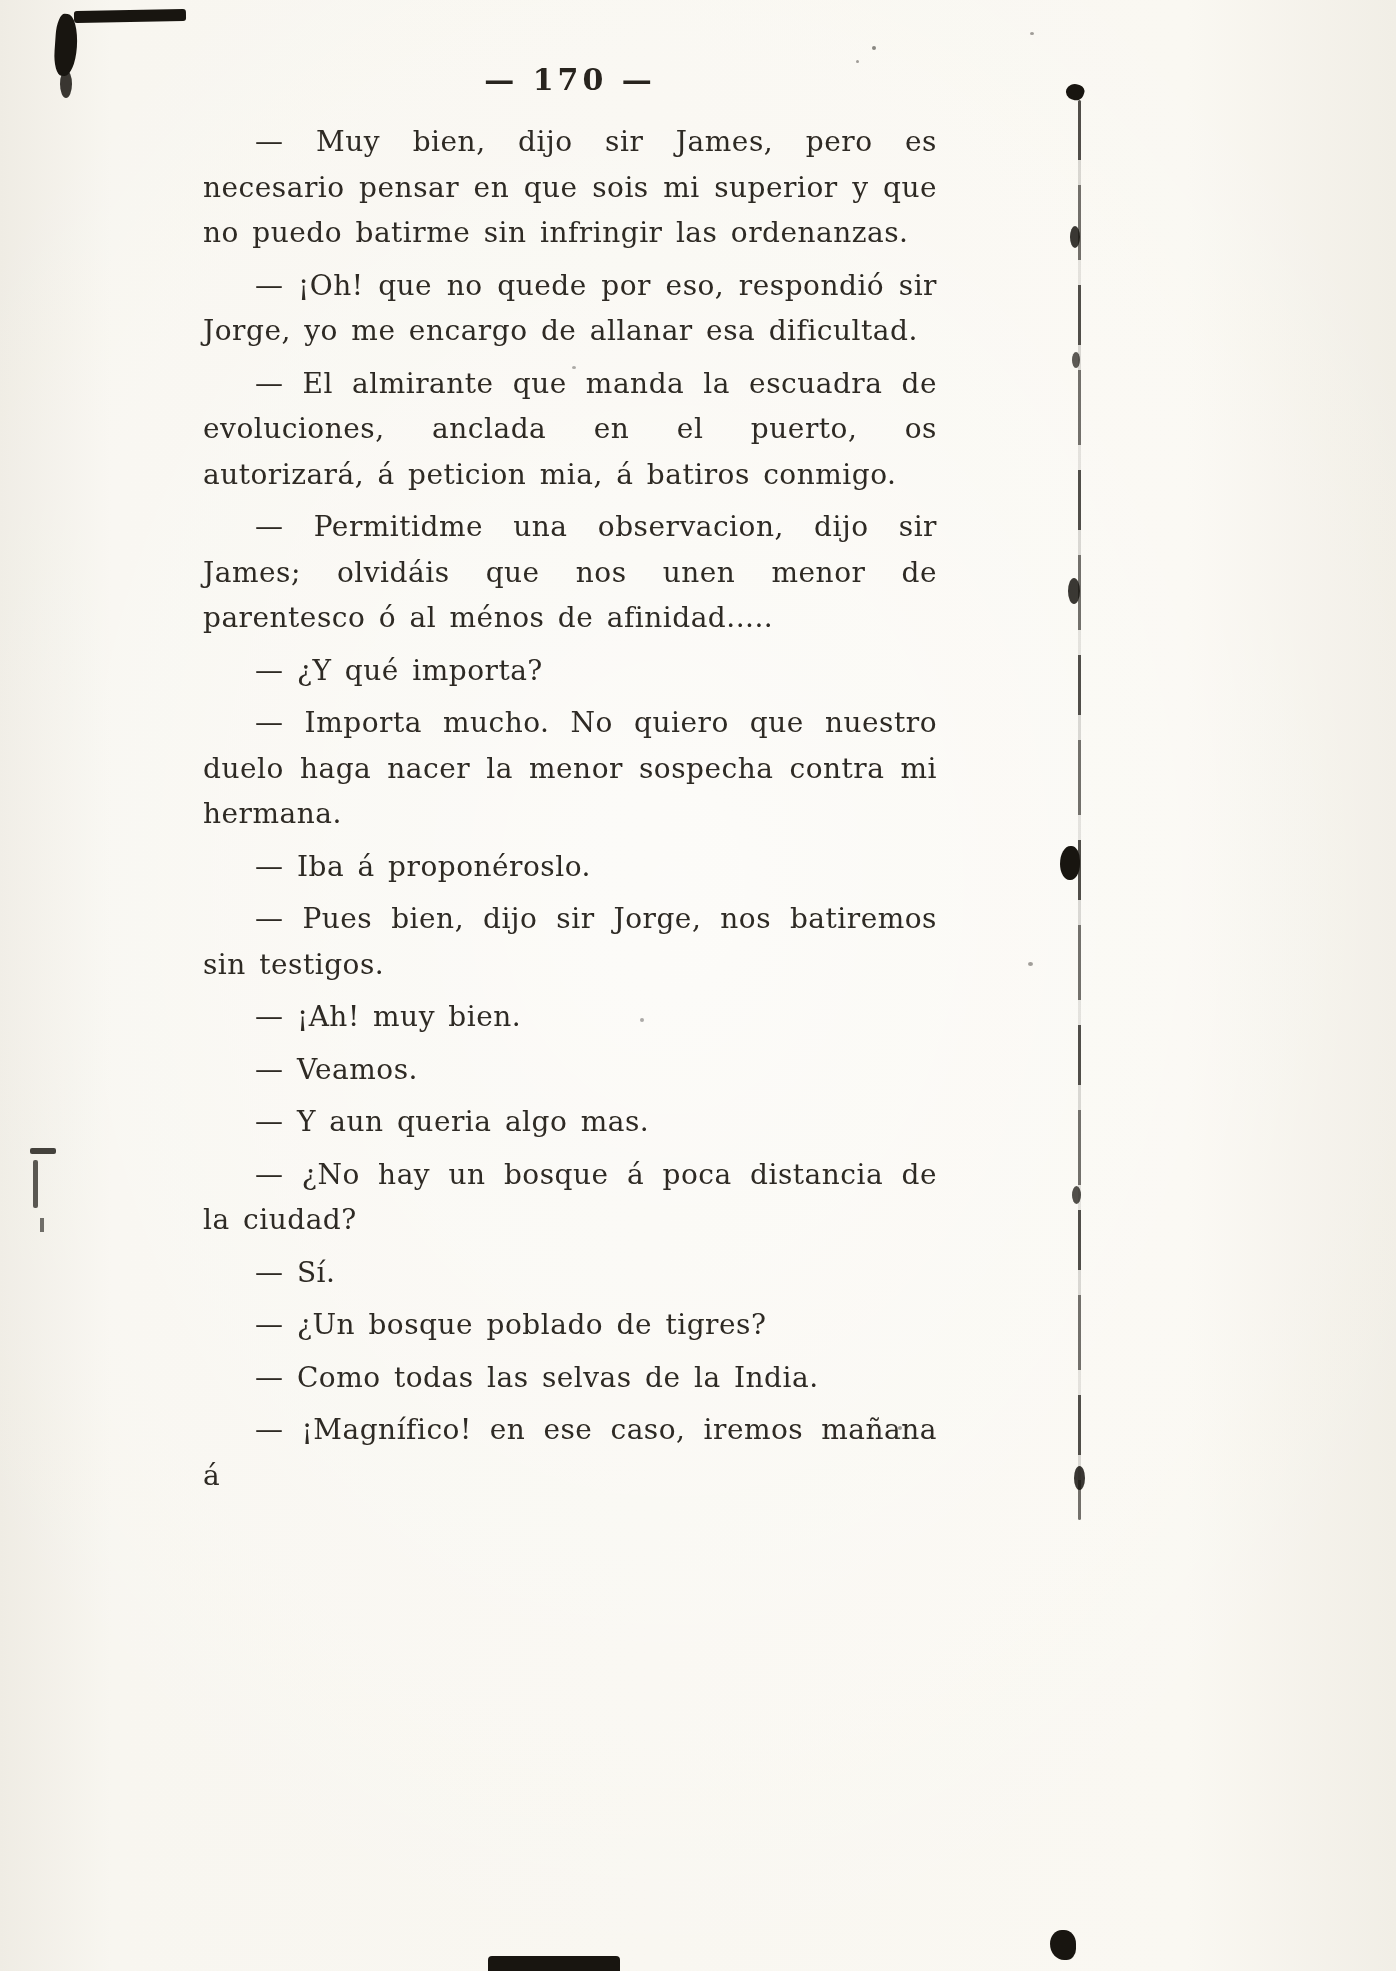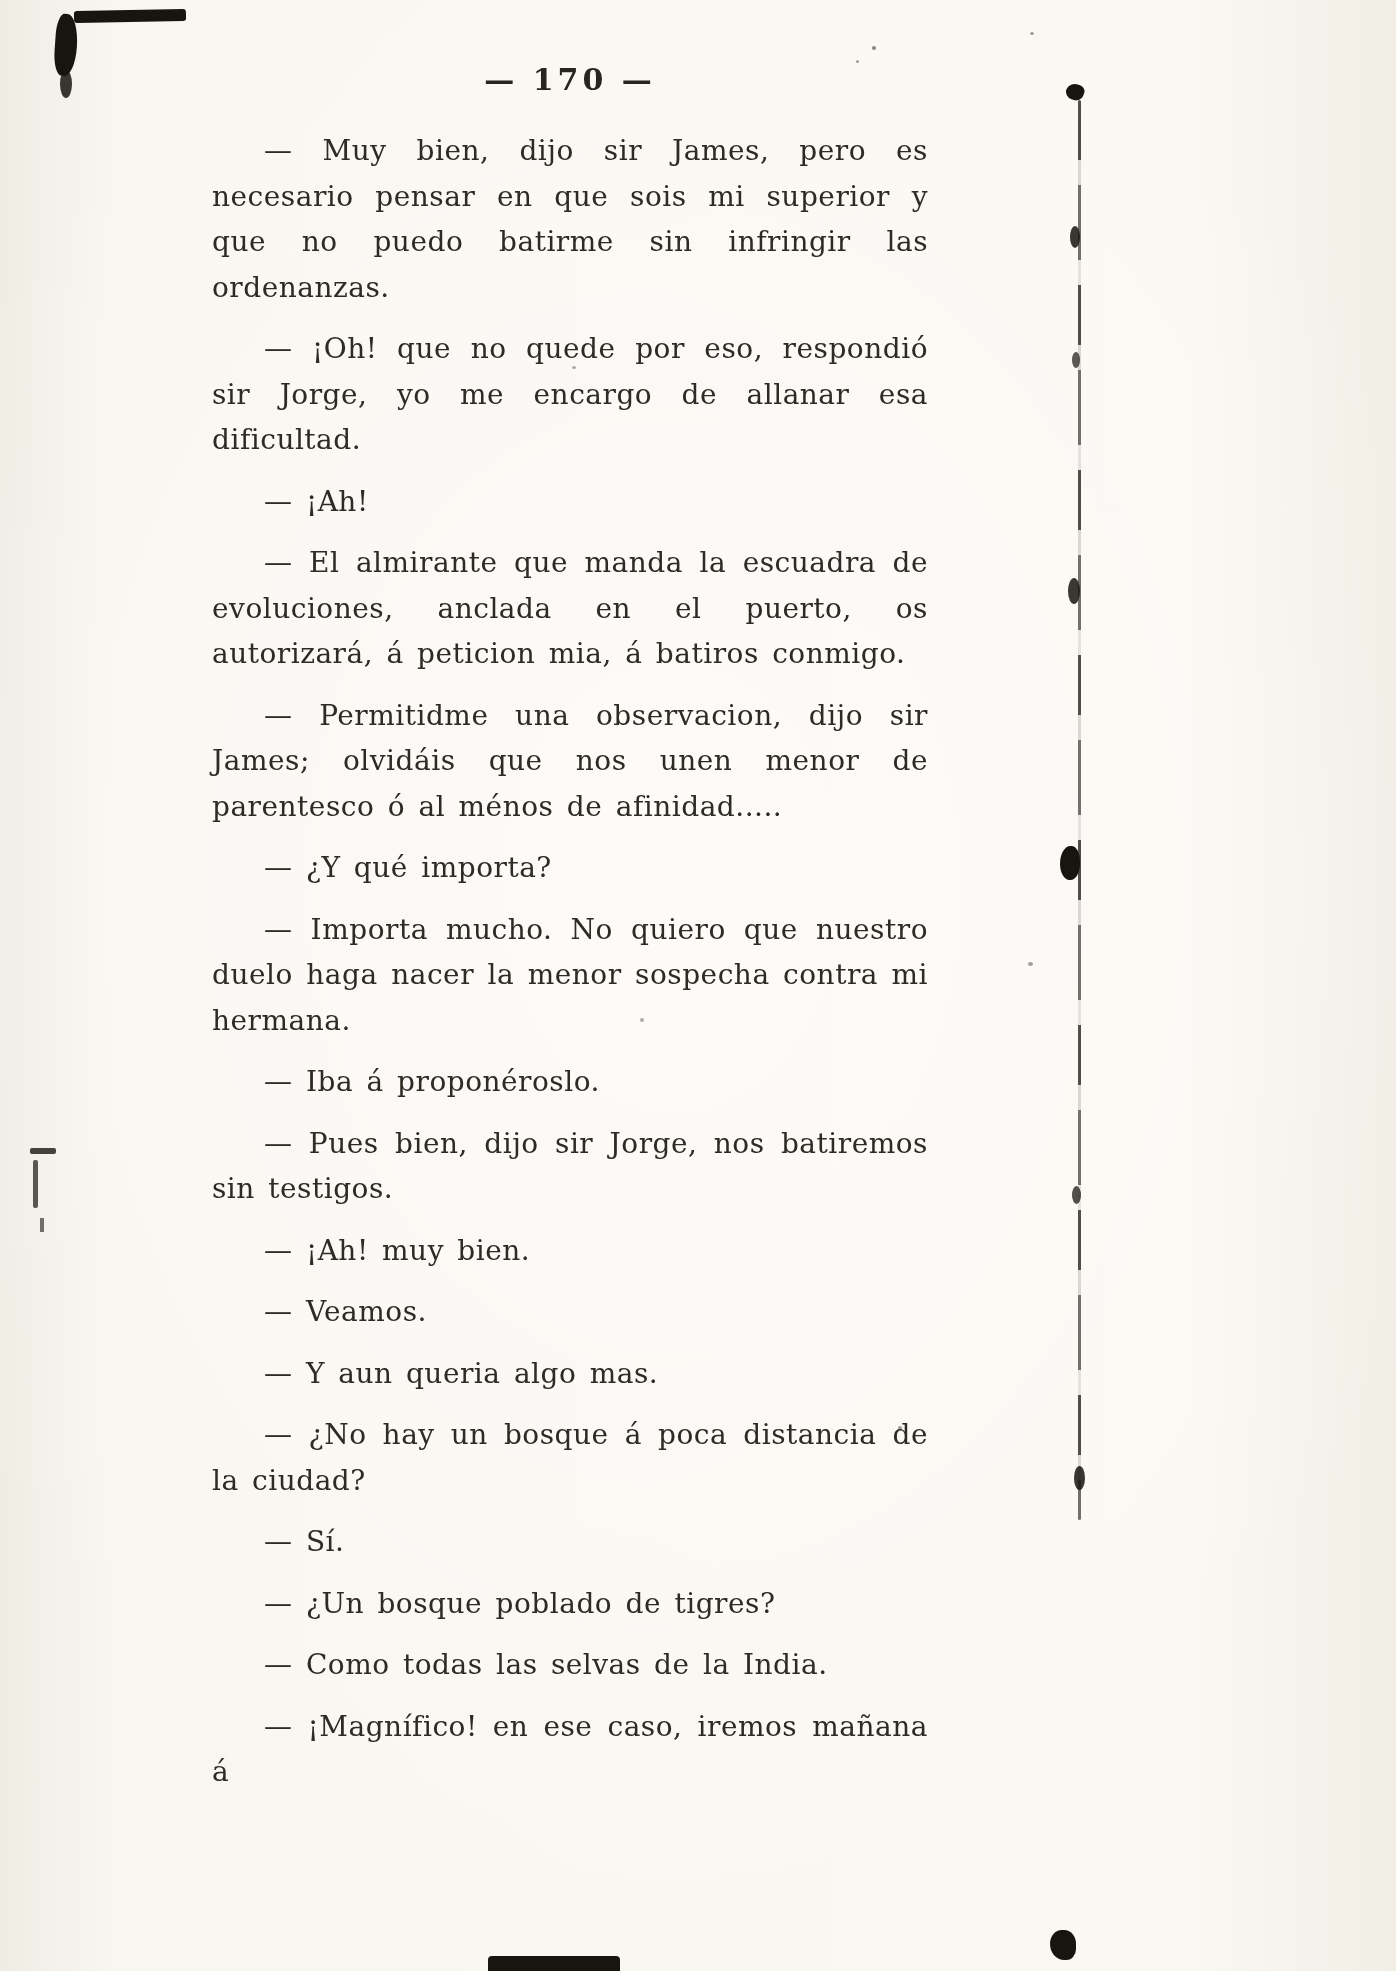--- a/index.html
+++ b/index.html
@@ -40,21 +40,21 @@
     left: 196px;
     width: 748px;
     font-size: 28px;
     line-height: 45.5px;
     text-align: justify;
     letter-spacing: 0.5px;
     word-spacing: 4px;
     color: #2e2a24;
   }
   .text-block p.para {
-    margin: 16px;
+    margin: 7px;
     text-indent: 52px;
   }
   
   .artifact {
     position: absolute;
     background: #181510;
   }
   .a-topbar      { left: 74px;  top: 10px;  width: 112px; height: 12px; transform: rotate(-1deg); border-radius: 3px; }
   .a-topblob     { left: 55px;  top: 14px;  width: 22px;  height: 62px; border-radius: 40% 60% 55% 45%; transform: rotate(4deg); }
   .a-topblob2    { left: 60px;  top: 70px;  width: 12px;  height: 28px; border-radius: 50%; opacity: .85; }
@@ -86,21 +86,20 @@
 </head>
 <body>
 
 <div class="page">
 
   <div class="page-number">— 170 —</div>
 
   <div class="text-block">
       <p class="para">— Muy bien, dijo sir James, pero es necesario pensar en que sois mi superior y que no puedo batirme sin infringir las ordenanzas.</p>
       <p class="para">— ¡Oh! que no quede por eso, respondió sir Jorge, yo me encargo de allanar esa dificultad.</p>
-      <p class="para">— ¡Ah!</p>
       <p class="para">— El almirante que manda la escuadra de evoluciones, anclada en el puerto, os autorizará, á peticion mia, á batiros conmigo.</p>
       <p class="para">— Permitidme una observacion, dijo sir James; olvidáis que nos unen menor de parentesco ó al ménos de afinidad.....</p>
       <p class="para">— ¿Y qué importa?</p>
       <p class="para">— Importa mucho. No quiero que nuestro duelo haga nacer la menor sospecha contra mi hermana.</p>
       <p class="para">— Iba á proponéroslo.</p>
       <p class="para">— Pues bien, dijo sir Jorge, nos batiremos sin testigos.</p>
       <p class="para">— ¡Ah! muy bien.</p>
       <p class="para">— Veamos.</p>
       <p class="para">— Y aun queria algo mas.</p>
       <p class="para">— ¿No hay un bosque á poca distancia de la ciudad?</p>

